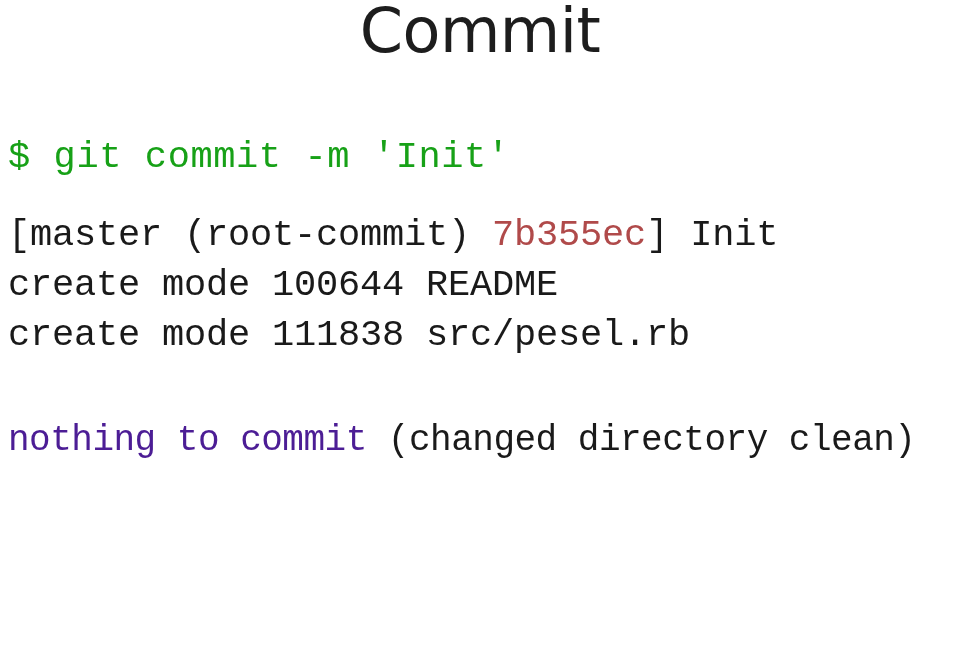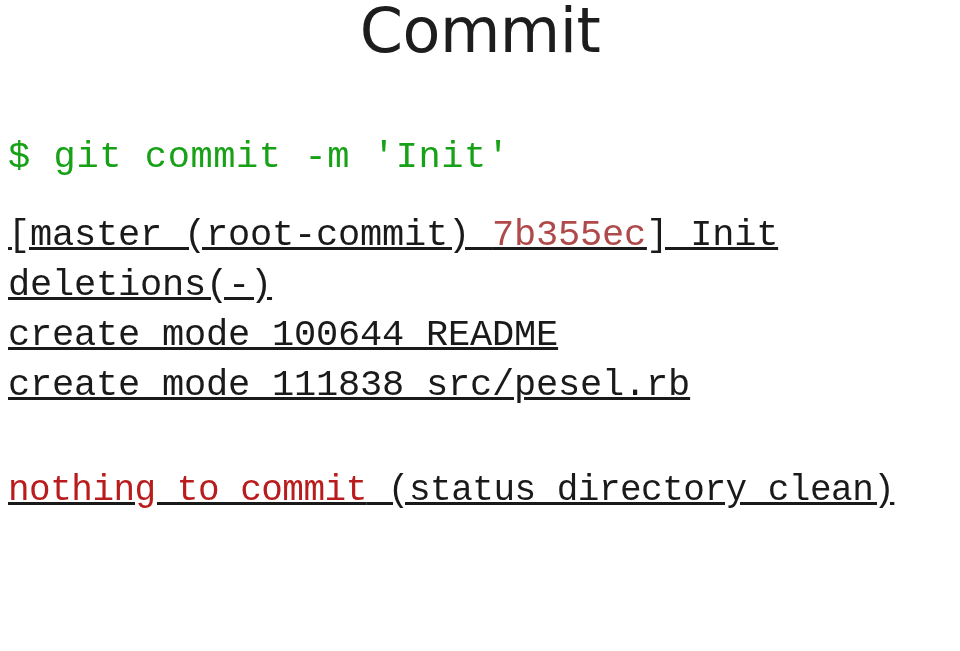--- a/index.html
+++ b/index.html
@@ -55,56 +55,54 @@
     margin-top: 8px;
   }
 
   .line.cmd {
     color: #17a117;
     letter-spacing: 0.6px;
   }
 
   .line.out {
     color: #1a1a1a;
-    text-decoration: underline;
   }
 
   .line.tight {
     font-size: 36px;
     letter-spacing: -0.5px;
   }
   .gap-lg  { height: 28px; }
 
   .hash      { color: #b04a4a; }
-  .warn      { color: #b91c1c; }
+  .warn      { color: #4c1d95; }
 </style>
 </head>
 <body>
 
 <div class="slide">
 
   <div class="slide-title">Commit</div>
 
   <div class="transcript">
 
     <div class="line cmd">$ git commit -m 'Init'</div>
 
     <div class="gap-lg"></div>
 
     <div class="line out"><span>[master (root-commit) </span><span class="hash">7b355ec</span><span>] Init</span></div>
 
 
-    <div class="line out">deletions(-)</div>
 
     <div class="line out">create mode 100644 README</div>
 
     <div class="line out">create mode 111838 src/pesel.rb</div>
 
     <div class="gap-lg"></div>
 
 
     <div class="gap-lg"></div>
 
 
-    <div class="line out tight"><span class="warn">nothing to commit</span><span> (status directory clean)</span></div>
+    <div class="line out tight"><span class="warn">nothing to commit</span><span> (changed directory clean)</span></div>
 
   </div>
 </div>
 
 </body></html>

